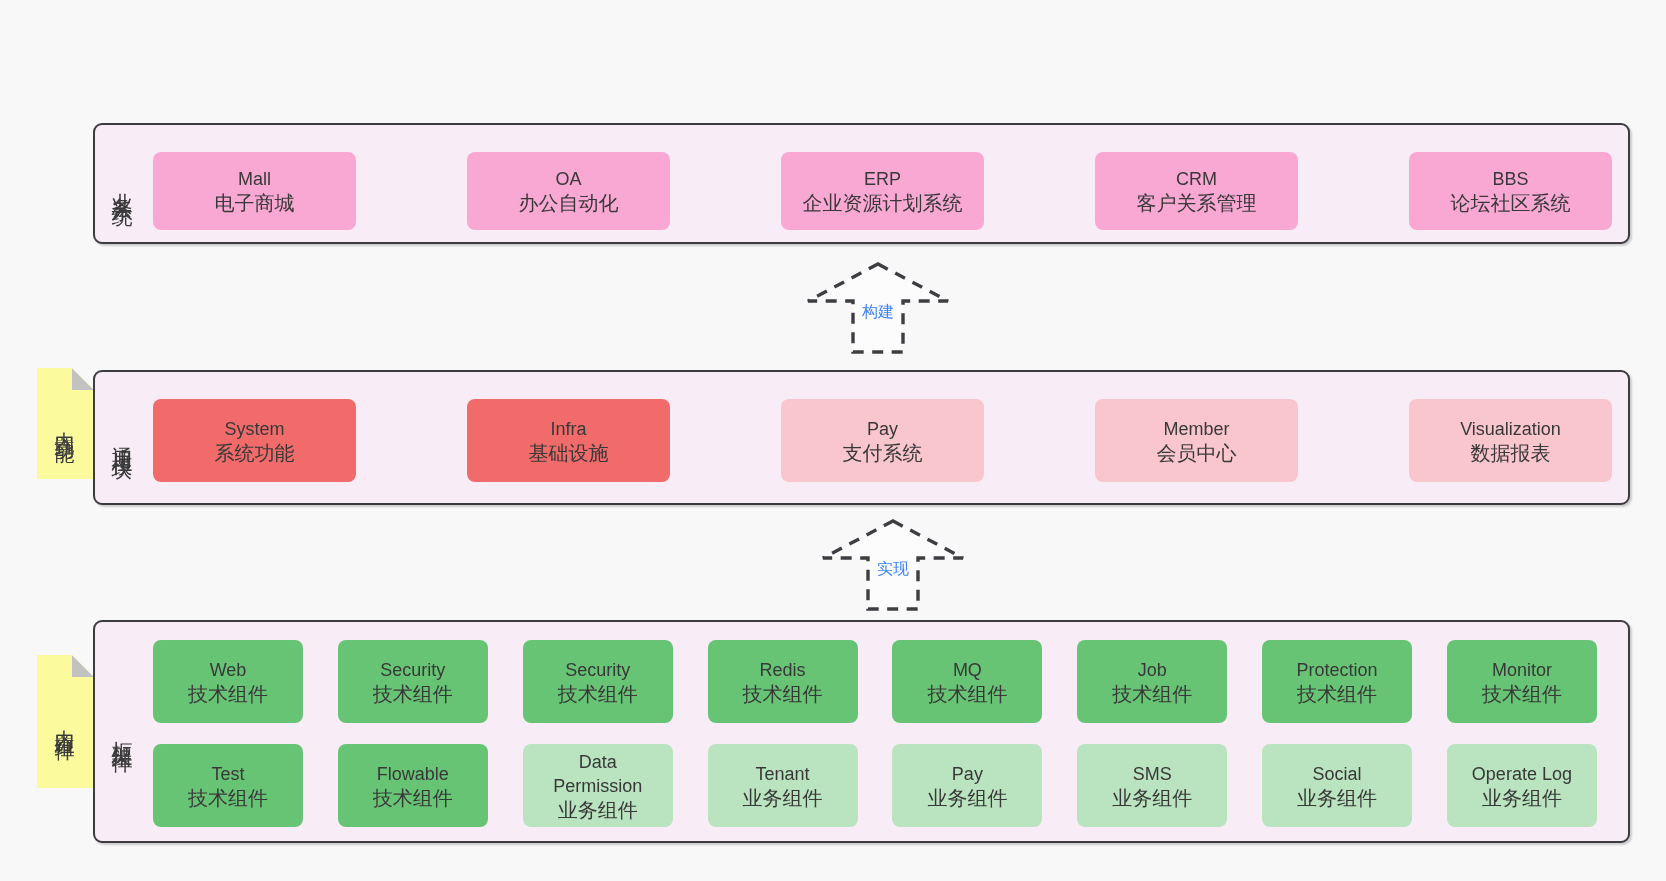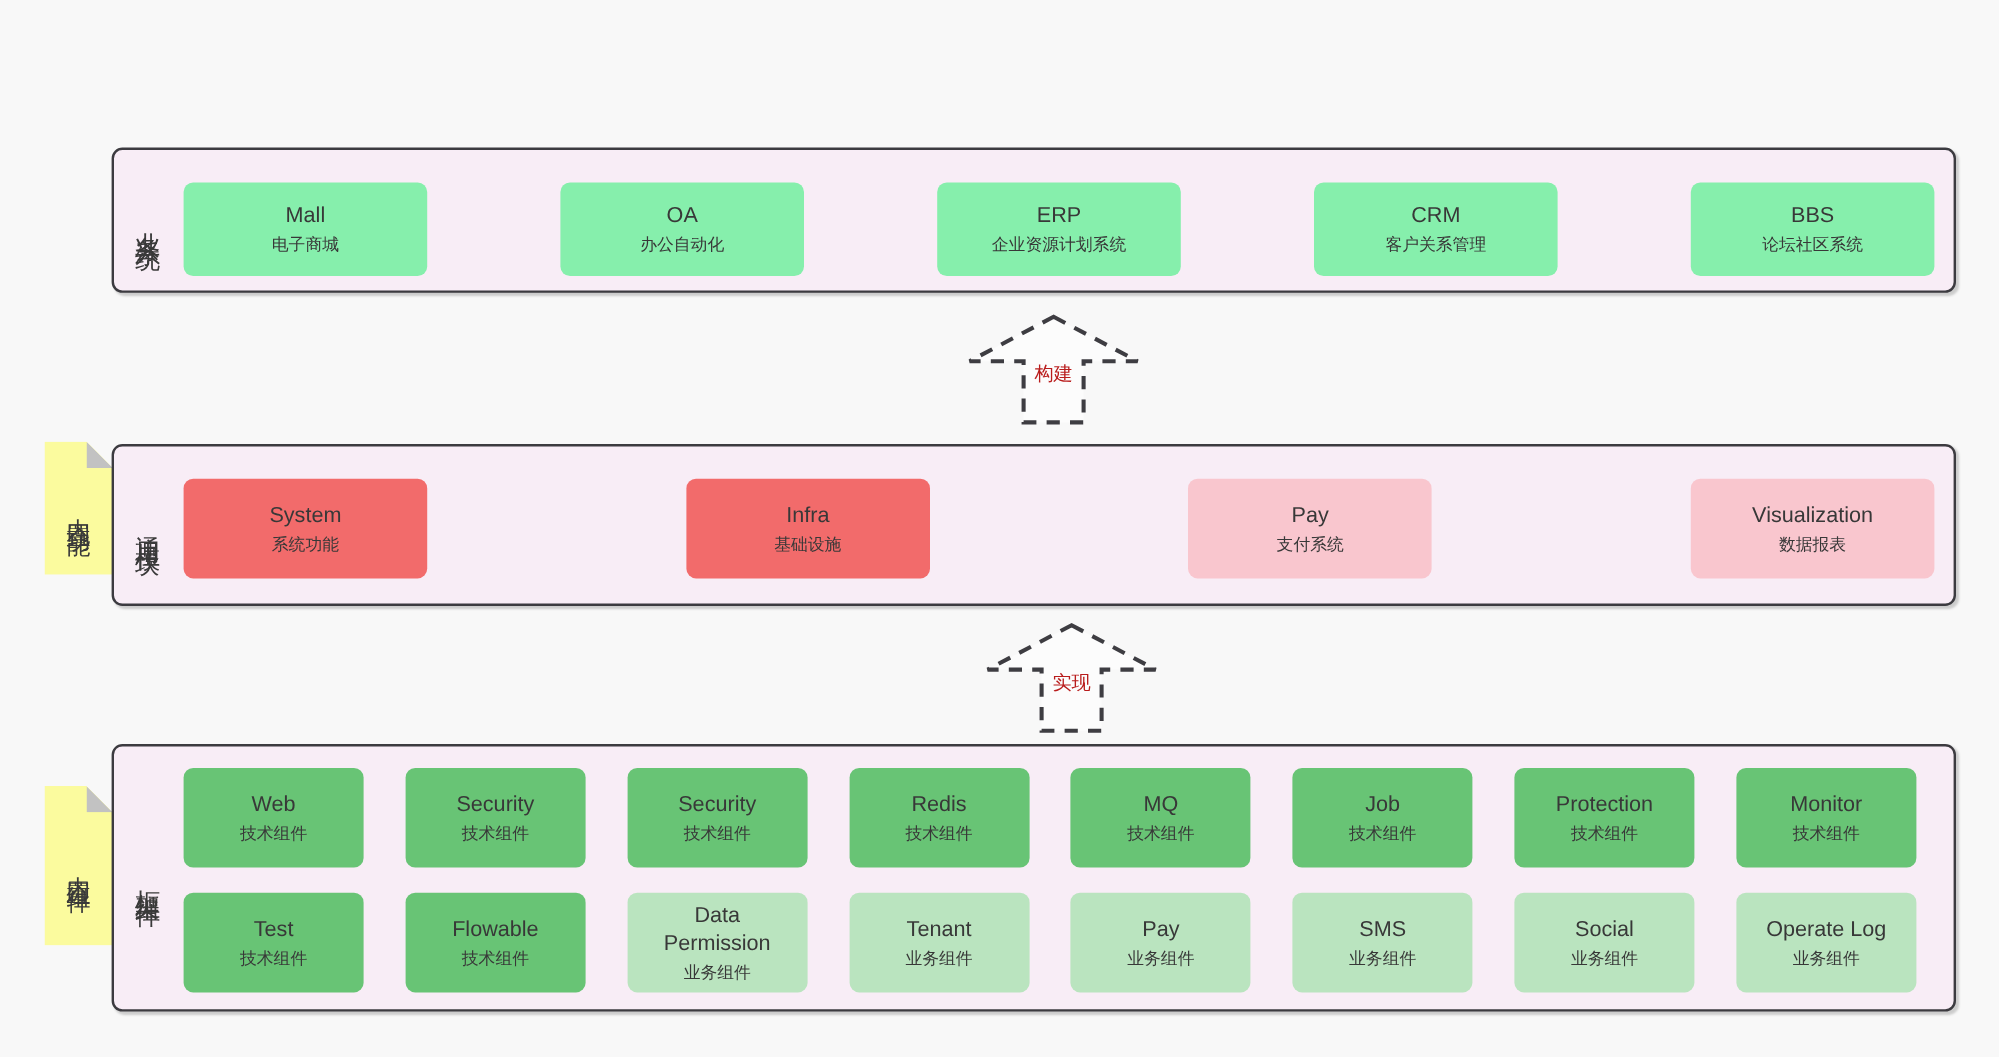--- a/index.html
+++ b/index.html
@@ -29,22 +29,22 @@
   #layer2 .row{top:27px;height:83px;}
   #layer3 .row1{top:18px;height:83px;}
   #layer3 .row2{top:122px;height:83px;}
   .box{
     border-radius:8px;display:flex;flex-direction:column;align-items:center;
     justify-content:center;text-align:center;line-height:24px;
   }
   .row-6 .box{width:203px;}
   .row-8 .box{width:150px;}
   .box-name{font-size:18px;white-space:pre-line;}
-  .box-desc{font-size:14px;}
-  .box.blue{background:#86efac;}
+  .box-desc{font-size:20px;}
+  .box.blue{background:#f9a8d4;}
   .box.red{background:#f26b6b;}
   .box.pink{background:#f9c6ce;}
   .box.green{background:#68c475;}
   .box.lightgreen{background:#bae4bf;}
   
   .note{
     position:absolute;left:37px;width:57px;background:#fbfb9e;z-index:1;
     clip-path:polygon(0 0,calc(100% - 22px) 0,100% 22px,100% 100%,0 100%);
   }
   .note::after{
@@ -60,21 +60,21 @@
   
   .arrow{position:absolute;width:160px;height:94px;z-index:0;}
   #arrow1{left:798px;top:261px;}
   #arrow2{left:813px;top:518px;}
   .arrow svg{display:block;}
   .arrow polygon{
     fill:#fcfcfc;stroke:#3e3d42;stroke-width:3.4;stroke-dasharray:11 8.5;
   }
   .arrow-label{
     position:absolute;left:50%;top:41px;transform:translateX(-50%);
-    background:#fcfcfc;font-size:16px;padding:0 2px;white-space:nowrap;color:#b91c1c;
+    background:#fcfcfc;font-size:16px;padding:0 2px;white-space:nowrap;color:#3b82f6;
   }
 </style>
 </head>
 <body>
 
 <div class="canvas">
 
   <div class="note" id="note1">
     <span class="v-text note-text">内置功能</span>
   </div>
@@ -126,20 +126,24 @@
         </div>
         <div class="box red">
           <span class="box-name">Infra</span>
           <span class="box-desc">基础设施</span>
         </div>
         <div class="box pink">
           <span class="box-name">Pay</span>
           <span class="box-desc">支付系统</span>
         </div>
         <div class="box pink">
+          <span class="box-name">Member</span>
+          <span class="box-desc">会员中心</span>
+        </div>
+        <div class="box pink">
           <span class="box-name">Visualization</span>
           <span class="box-desc">数据报表</span>
         </div>
       </div>
   </section>
 
   <div class="arrow" id="arrow2">
     <svg width="160" height="94" viewBox="0 0 160 94">
       <polygon points="80,3 150,40 105,40 105,91 55,91 55,40 10,40"></polygon>
     </svg>

